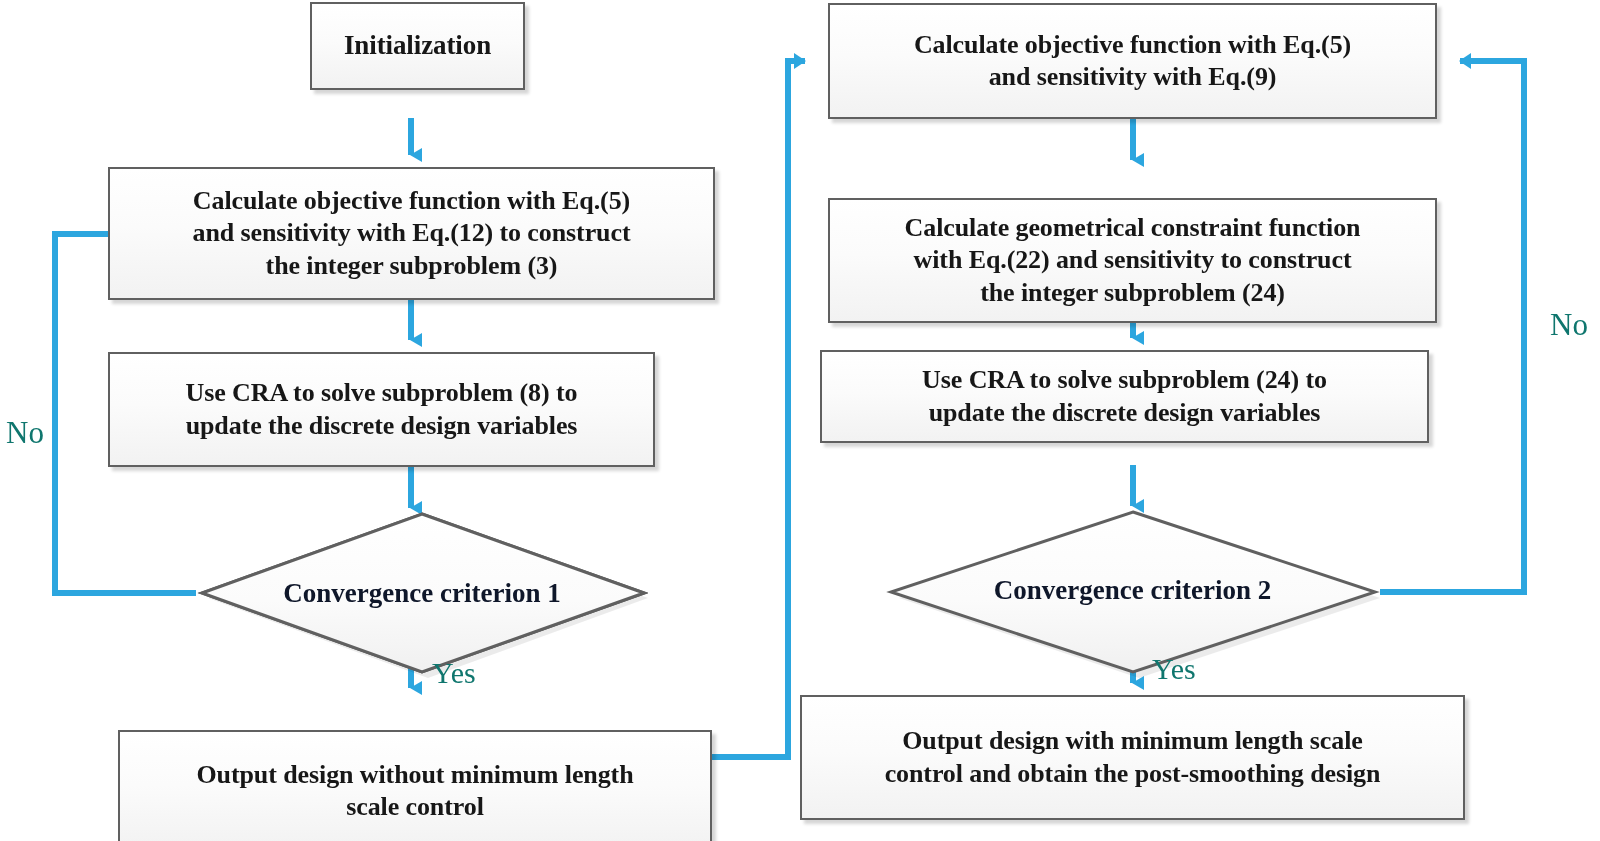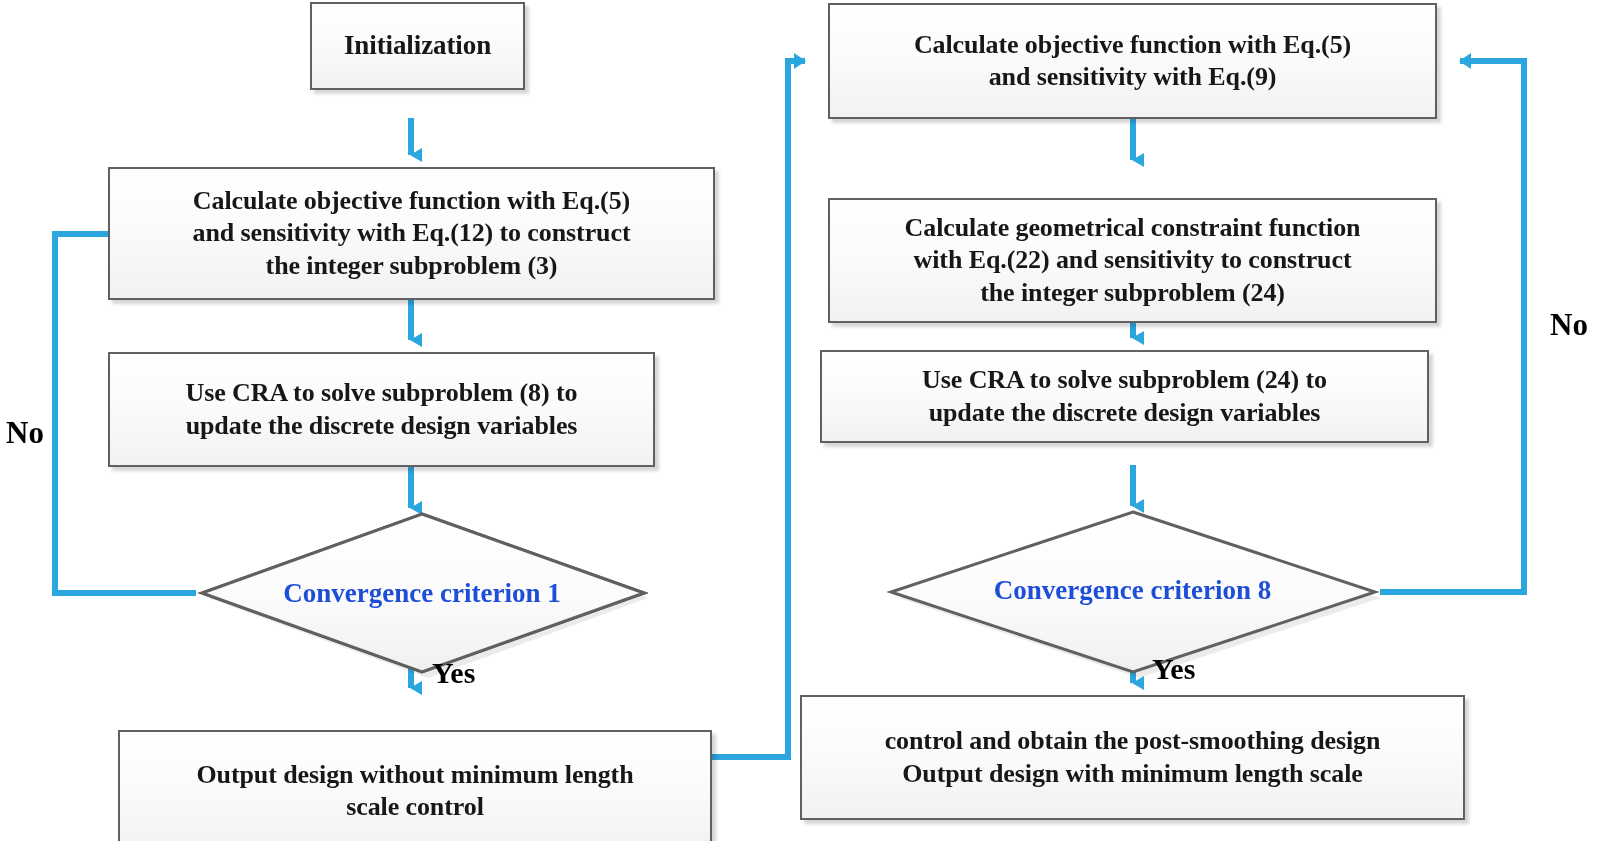--- a/index.html
+++ b/index.html
@@ -47,27 +47,27 @@
     box-shadow: none;
     border: none;
   }
   .diamond svg {
     position: absolute;
     left: 0; top: 0;
   }
   .diamond .txt {
     position: relative;
     font-weight: bold;
-    color: #1d4ed8;
+    color: #0f172a;
     z-index: 2;
   }
   .edge-label {
     position: absolute;
-    font-weight: bold;
-    color: #000000;
+    font-weight: normal;
+    color: #0f766e;
     white-space: nowrap;
   }
 </style>
 </head>
 <body>
 
 <div id="stage">
 
   <svg id="wires" viewBox="0 0 1600 841" width="1600" height="841">
     <defs>
@@ -171,27 +171,27 @@
       <polygon points="254,12 495,92 254,172 14,92" fill="rgba(0,0,0,0.08)"></polygon>
       <polygon points="248,6 490,86 248,166 6,86" fill="url(#dg2)" stroke="#606060" stroke-width="3"></polygon>
       <defs>
         <linearGradient id="dg2" x1="0" y1="0" x2="0" y2="1">
           <stop offset="0%" stop-color="#ffffff"></stop>
           <stop offset="55%" stop-color="#fbfbfb"></stop>
           <stop offset="100%" stop-color="#f0f0f0"></stop>
         </linearGradient>
       </defs>
     </svg>
-    <div class="txt" style="font-size:27px; margin-top:-4px;">Convergence criterion 8</div>
+    <div class="txt" style="font-size:27px; margin-top:-4px;">Convergence criterion 2</div>
   </div>
 
   <div class="node proc" style="left:800px; top:695px; width:665px; height:125px;">
     <div class="txt" style="font-size:26px;">
+      <div>Output design with minimum length scale</div>
       <div>control and obtain  the post-smoothing design</div>
-      <div>Output design with minimum length scale</div>
     </div>
   </div>
 
   <div class="edge-label" style="left:6px; top:415px; font-size:31px;">No</div>
 
   <div class="edge-label" style="left:432px; top:656px; font-size:30px;">Yes</div>
 
   <div class="edge-label" style="left:1550px; top:307px; font-size:31px;">No</div>
 
   <div class="edge-label" style="left:1152px; top:652px; font-size:30px;">Yes</div>

